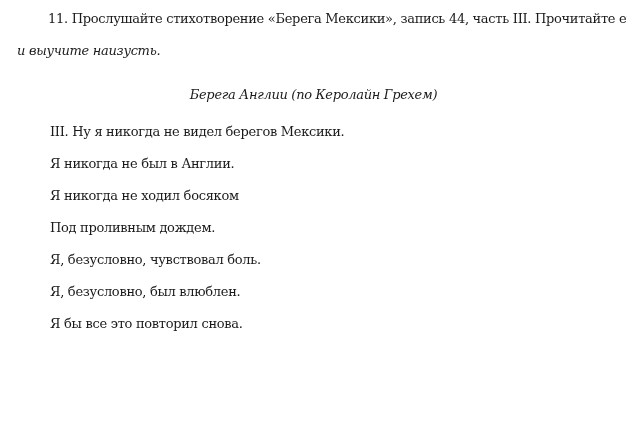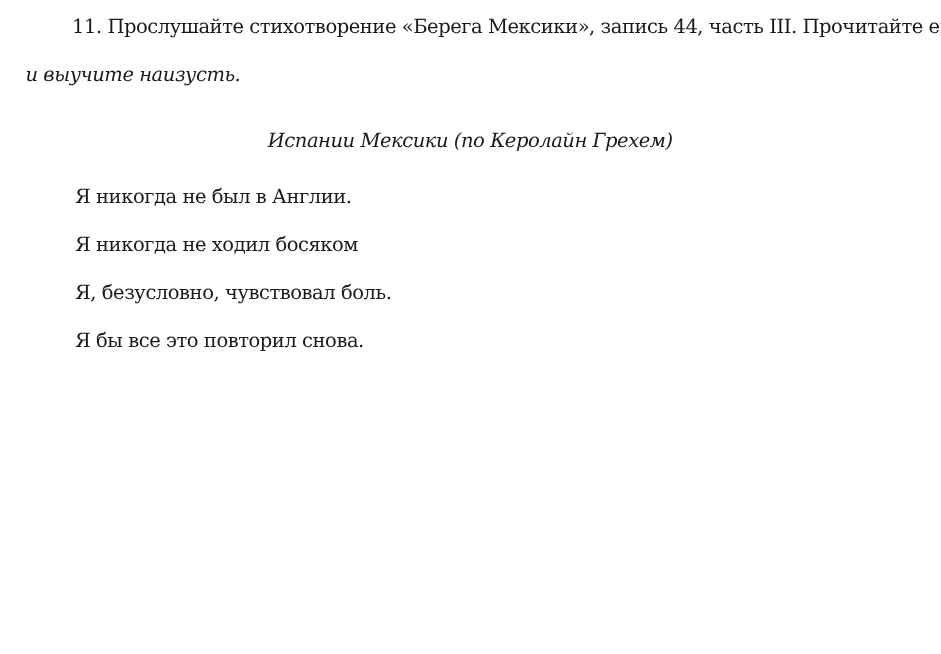--- a/index.html
+++ b/index.html
@@ -52,20 +52,23 @@
   </style>
 </head>
 <body>
 
 <div class="line task-line1">
   <span class="task-num">11.</span>
   <span>Прослушайте стихотворение «Берега Мексики», запись 44, часть III. Прочитайте его</span>
 </div>
 <div class="line task-line2">и выучите наизусть.</div>
 
-<div class="poem-title">Испании Мексики (по Керолайн Грехем)</div>
+<div class="poem-title">Берега Англии (по Керолайн Грехем)</div>
 
 <ul class="poem">
+  <li>III. Ну я никогда не видел берегов Мексики.</li>
   <li>Я никогда не был в Англии.</li>
   <li>Я никогда не ходил босяком</li>
+  <li>Под проливным дождем.</li>
   <li>Я, безусловно, чувствовал боль.</li>
+  <li>Я, безусловно, был влюблен.</li>
   <li>Я бы все это повторил снова.</li>
 </ul>
 
 </body></html>

